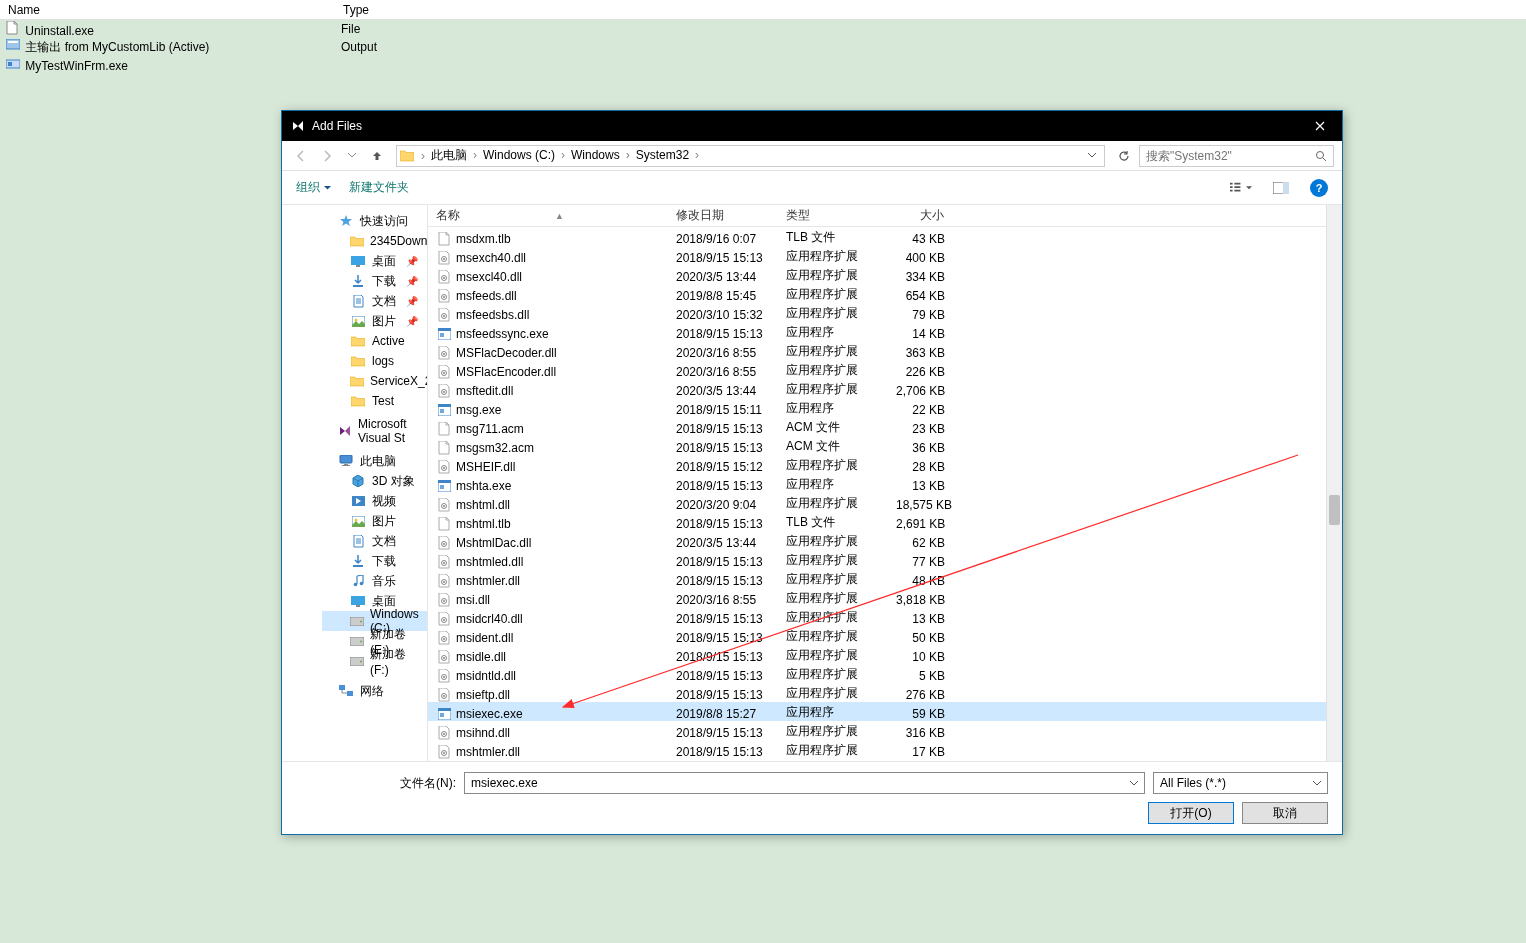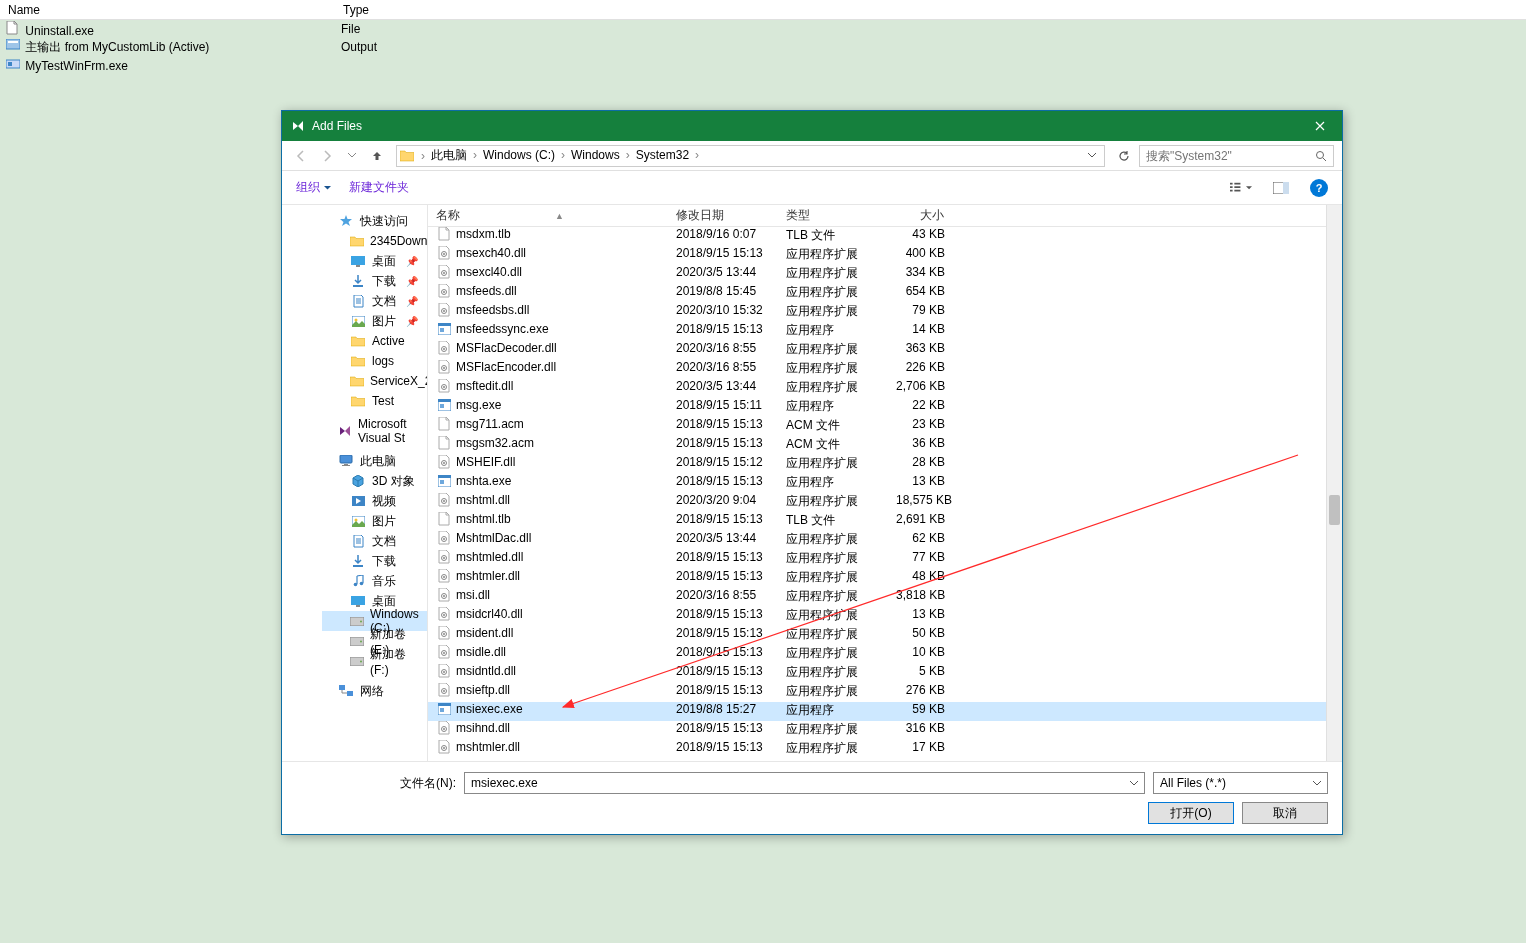--- a/index.html
+++ b/index.html
@@ -11,40 +11,40 @@
 .bg-header > div { padding: 16px 8px; }
 .bg-col-name { width: 335px; }
 .bg-col-type { flex: 1; }
 .bg-rows { background: #d8e8d8; }
 .bg-row { display: flex; height: 18px; align-items: center; }
 .bg-row > div { padding: 1px 6px; }
 .bg-row .icon { width: 16px; display: inline-block; text-align: center; }
 
 
 .dialog { position: absolute; top: 110px; left: 281px; width: 1062px; height: 725px; background: #fff; border: 1px solid #0c6da5; box-shadow: 2px 2px 10px rgba(0,0,0,0.3); display: flex; flex-direction: column; }
-.titlebar { background: #15803d; height: 30px; display: flex; align-items: center; color: #fff; padding-left: 8px; }
+.titlebar { background: #000000; height: 30px; display: flex; align-items: center; color: #fff; padding-left: 8px; }
 .title-icon { width: 16px; height: 16px; margin-right: 6px; display: flex; align-items: center; justify-content: center; }
 .title-text { flex: 1; font-size: 12px; }
 .close-btn { width: 45px; height: 30px; display: flex; align-items: center; justify-content: center; color: #fff; cursor: pointer; }
 
 .nav-bar { height: 30px; display: flex; align-items: center; padding: 0 8px; border-bottom: 1px solid #e0e0e0; gap: 4px; }
 .nav-arrow { width: 22px; height: 22px; display: flex; align-items: center; justify-content: center; color: #999; }
 .nav-up { width: 22px; height: 22px; display: flex; align-items: center; justify-content: center; color: #555; }
 .addr-bar { flex: 1; height: 22px; border: 1px solid #ccc; display: flex; align-items: center; padding: 0 2px; margin: 0 4px; }
 .folder-icon-s { width: 16px; height: 16px; margin-right: 4px; display:inline-flex; align-items:center; justify-content:center; }
 .crumb { padding: 2px 4px; cursor: pointer; }
 .crumb-sep { color: #888; padding: 0 2px; }
 .addr-btn { width: 20px; height: 20px; display:flex; align-items:center; justify-content:center; color:#555; }
 .refresh-btn { width: 22px; height: 22px; display:flex; align-items:center; justify-content:center; color:#555; border:1px solid transparent; }
 .search-box { width: 195px; height: 22px; border: 1px solid #ccc; display: flex; align-items: center; padding: 0 6px; }
 .search-box input { border: none; outline: none; flex: 1; font-size: 12px; }
 .search-icon { color: #666; }
 
 .toolbar { height: 34px; display: flex; align-items: center; padding: 0 14px; border-bottom: 1px solid #e6e6e6; gap: 18px; }
-.tb-btn { display: flex; align-items: center; gap: 4px; color: #6d28d9; cursor: pointer; }
+.tb-btn { display: flex; align-items: center; gap: 4px; color: #0f766e; cursor: pointer; }
 .tb-spacer { flex: 1; }
 .tb-icon { width: 22px; height: 22px; display:flex; align-items:center; justify-content:center; color:#555; }
 .help-icon { width: 18px; height: 18px; border-radius: 50%; background: #0078d7; color:#fff; display:flex; align-items:center; justify-content:center; font-size:11px; font-weight:bold; }
 
 .body-area { flex: 1; display: flex; overflow: hidden; position: relative; }
 
 
 .sidebar { width: 146px; border-right: 1px solid #e6e6e6; padding: 6px 0; overflow-y: auto; }
 .sb-group { margin-bottom: 10px; }
 .sb-item { display: flex; align-items: center; height: 20px; padding: 0 8px 0 16px; cursor: pointer; gap: 6px; margin-left: 40px; }
@@ -57,21 +57,21 @@
 .filelist-wrap { flex: 1; display: flex; flex-direction: column; position: relative; }
 .fl-header { display: flex; height: 22px; align-items: center; border-bottom: 1px solid #e6e6e6; color: #333; }
 .fl-header > div { padding: 2px 8px; border-right: 1px solid transparent; }
 .fl-col-name { width: 240px; display:flex; align-items:center; }
 .fl-col-date { width: 110px; }
 .fl-col-type { width: 110px; }
 .fl-col-size { width: 65px; text-align: right; }
 .sort-ind { flex:1; text-align:center; color:#888; font-size:9px; }
 
 .fl-body { flex: 1; overflow-y: auto; position: relative; }
-.fl-row { display: flex; height: 19px; align-items: flex-start; cursor: pointer; }
+.fl-row { display: flex; height: 19px; align-items: flex-end; cursor: pointer; }
 .fl-row.selected { background: #cde8ff; }
 .fl-row > div { padding: 0 8px; overflow: hidden; white-space: nowrap; }
 .fl-row .fl-col-name { display:flex; align-items:center; gap:4px; }
 .file-icon { width:16px; display:inline-flex; align-items:center; justify-content:center; }
 
 .scrollbar-v { position: absolute; right: 0; top: 0; bottom: 0; width: 16px; background: #f0f0f0; border-left:1px solid #e0e0e0; }
 .scroll-thumb { position: absolute; left: 2px; right: 2px; background: #c0c0c0; border-radius: 2px; }
 
 
 .arrow-svg { position: absolute; pointer-events: none; z-index: 5; }

